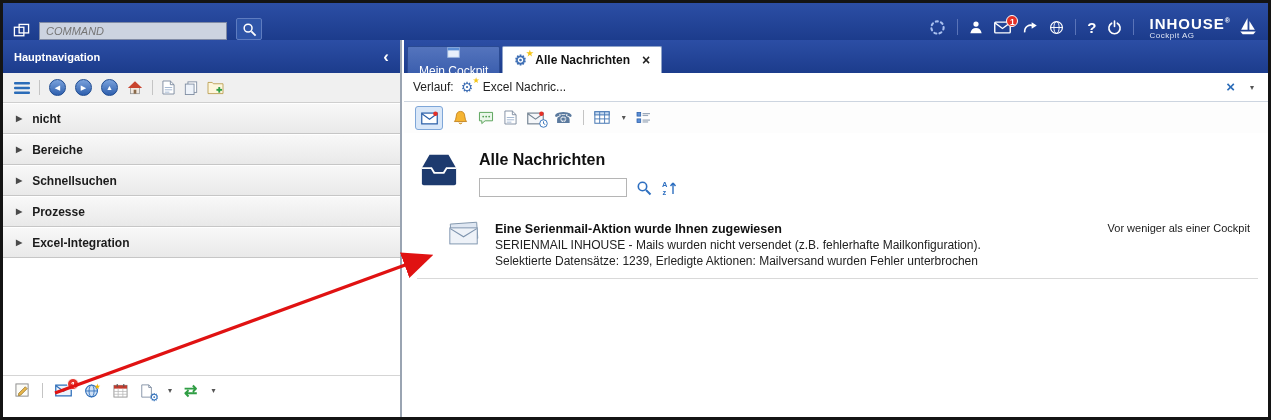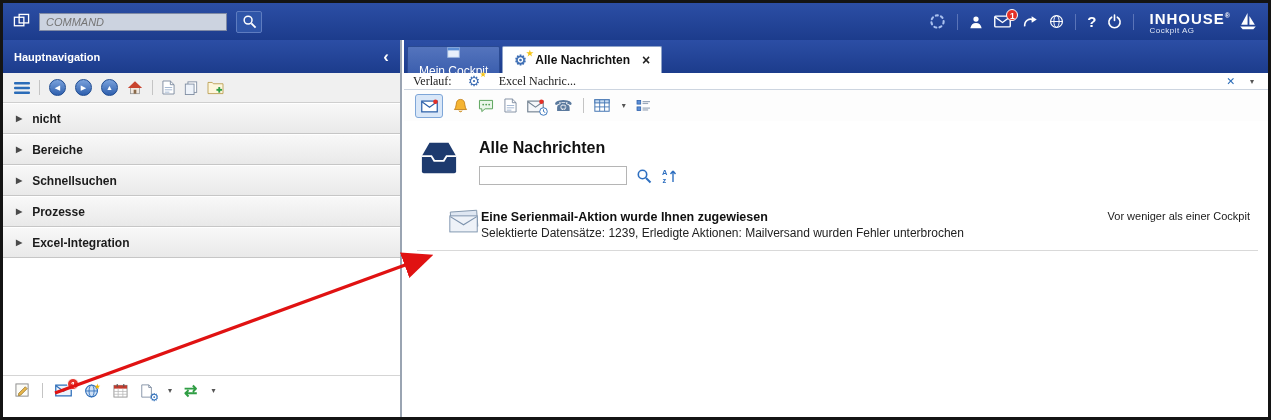--- a/index.html
+++ b/index.html
@@ -1,21 +1,21 @@
 <!DOCTYPE html>
 <html><head>
 <meta charset="utf-8">
 <style>
   * { margin:0; padding:0; box-sizing:border-box; }
   body { font-family:"Liberation Sans", sans-serif; background:#888; }
   .screen { position:relative; width:1271px; height:420px; border:3px solid #141414; background:#fff; overflow:hidden; }
 
   
   .topbar { position:absolute; left:0; top:0; right:0; height:37px;
-    background:linear-gradient(#2c4ea5,#1c3c8c); display:flex; align-items:center;
+    background:linear-gradient(#2c4ea5,#1c3c8c); display:flex; align-items:flex-end;
     padding:0 10px; gap:9px; }
   .cmd-input { width:188px; height:18px; background:#ccd3e0; border:1px solid #7f8aa5;
     font-style:italic; color:#565f72; font-size:11px; padding:0 6px; font-family:"Liberation Sans",sans-serif; }
   .search-btn { width:26px; height:22px; background:#2f55a8; border:1px solid #5e7cc0;
     border-radius:2px; display:flex; align-items:center; justify-content:center; cursor:pointer; }
   .tb-right { margin-left:auto; display:flex; align-items:center; gap:11px; }
   .tb-sep { width:1px; height:16px; background:#5a74b8; }
   .ico { display:flex; align-items:center; justify-content:center; position:relative; }
   .badge { position:absolute; top:-6px; right:-7px; background:#e53027; color:#fff;
     font-size:8.5px; font-weight:bold; min-width:12px; height:12px; line-height:12px;
@@ -58,38 +58,38 @@
   .tab { height:27px; display:flex; align-items:center; gap:6px; padding:0 11px;
     font-size:12px; border:1px solid #2a4a92; border-bottom:none; cursor:pointer;
     border-radius:2px 2px 0 0; }
   .tab.inactive { background:linear-gradient(#5474bd,#3c5fae); color:#fff;flex-direction:column; }
   .tab.active { background:#fff; color:#111; border-color:#8fa3c8; font-weight:600; }
   .tab-close { font-size:14px; font-weight:bold; color:#222; margin-left:6px; cursor:pointer; line-height:12px; }
   .gear-star { position:relative; display:inline-flex; width:15px; height:15px; }
   .gear-star .gear { color:#3f6fb5; font-size:14px; line-height:15px; }
   .gear-star .gstar { position:absolute; top:-4px; right:-4px; color:#f5c518; font-size:8px; }
 
-  .historybar { height:17px; background:#fff; border-bottom:1px solid #cdd5e0;
-    display:flex; align-items:center; gap:16px; padding:0 9px; font-size:12px; color:#222; flex:0 0 auto;font-family:Liberation Serif, serif; }
+  .historybar { height:29px; background:#fff; border-bottom:1px solid #cdd5e0;
+    display:flex; align-items:center; gap:7px; padding:0 9px; font-size:12px; color:#222; flex:0 0 auto; }
   .hist-right { margin-left:auto; display:flex; align-items:center; gap:13px; padding-right:5px; }
   .hist-close { color:#2b6cb8; font-size:15px; font-weight:bold; cursor:pointer; line-height:12px; }
 
   .toolbar2 { height:31px; background:#fdfdfd; display:flex; align-items:center;
     gap:10px; padding:0 11px; flex:0 0 auto; }
   .tool-active { width:28px; height:24px; background:#d9e7f8; border:1px solid #7ea6d8;
     border-radius:3px; display:flex; align-items:center; justify-content:center; cursor:pointer; }
   .phone-glyph { font-size:15px; color:#5b7a9e; line-height:15px; }
 
   .content { flex:1; background:#fff; padding:18px 10px 0 13px; position:relative; }
   .content-head { display:flex; align-items:flex-start; gap:18px; }
   .head-col { display:flex; flex-direction:column; gap:9px; }
   .page-title { font-size:16px; font-weight:bold; color:#111; }
   .search-row { display:flex; align-items:center; gap:9px; }
   .list-search { width:148px; height:19px; border:1px solid #b5b5b5; font-size:11px; padding:0 4px; font-family:"Liberation Sans",sans-serif; }
-  .msg-row { display:flex; align-items:flex-start; margin:24px 0 0 30px; }
+  .msg-row { display:flex; align-items:flex-start; gap:14px; margin:24px 0 0 30px; }
   .msg-text { display:flex; flex-direction:column; }
   .msg-title { font-size:12.5px; font-weight:bold; color:#101010; line-height:16px; }
   .msg-line { font-size:12px; color:#222; line-height:16px; }
   .msg-time { margin-left:auto; font-size:11px; color:#1a1a1a; white-space:nowrap; padding-right:8px; padding-top:1px; }
   .divider { border-bottom:1px solid #d9d9d9; margin-top:9px; }
 
   .annotation { position:absolute; left:0; top:0; width:100%; height:100%;
     pointer-events:none; z-index:50; }
 </style>
 </head>
@@ -440,20 +440,21 @@
       <div class="msg-row">
         <span class="ico">
           <svg viewBox="0 0 36 27" width="34" height="26">
               <rect x="4" y="2" width="28" height="17" fill="#dfe7f2" stroke="#8296ad" transform="rotate(-4 18 10)"></rect>
               <rect x="3" y="7" width="29" height="17" fill="#eef2f8" stroke="#7d93ad"></rect>
               <path d="M3.5 7.8 L17.5 16.5 L31.5 7.8" fill="none" stroke="#7d93ad" stroke-width="1.2"></path>
             </svg>
         </span>
         <div class="msg-text">
           <span class="msg-title">Eine Serienmail-Aktion wurde Ihnen zugewiesen</span>
+          <span class="msg-line">SERIENMAIL INHOUSE - Mails wurden nicht versendet (z.B. fehlerhafte Mailkonfiguration).</span>
           <span class="msg-line">Selektierte Datensätze: 1239, Erledigte Aktionen: Mailversand wurden Fehler unterbrochen</span>
         </div>
         <span class="msg-time">Vor weniger als einer Cockpit</span>
       </div>
       <div class="divider"></div>
     </div>
   </main>
 
   <svg class="annotation" viewBox="0 0 1265 414">
     <defs>

